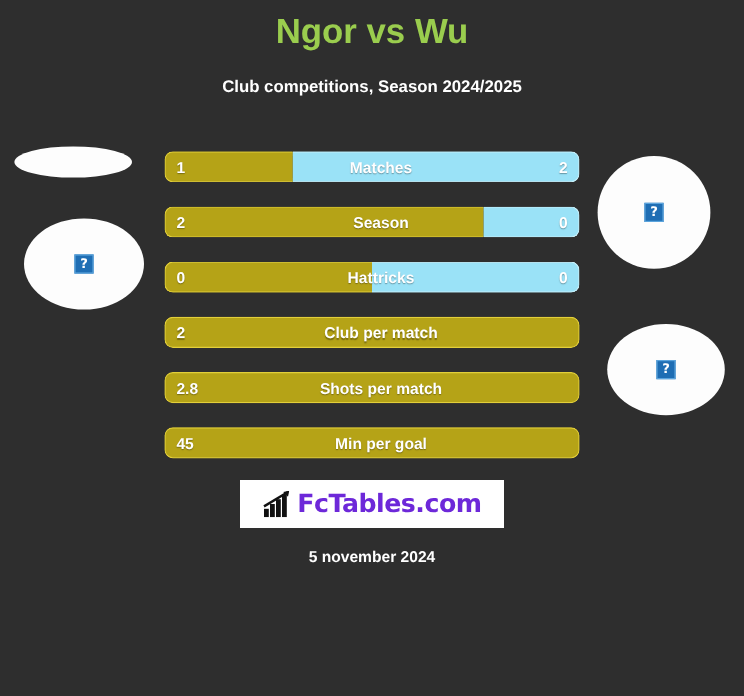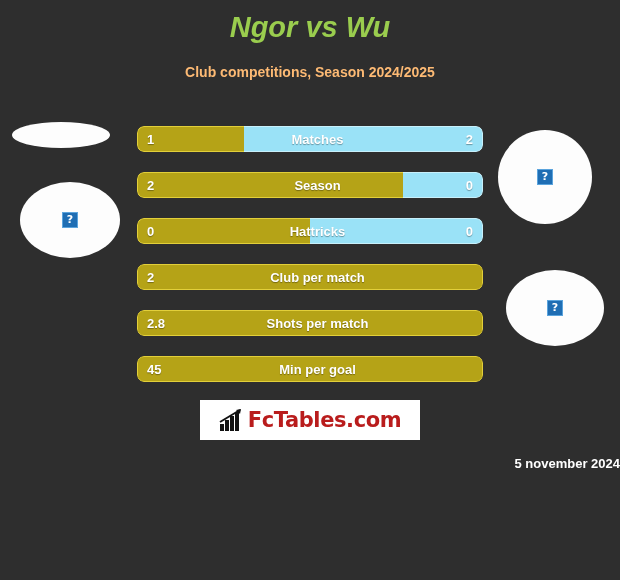--- a/index.html
+++ b/index.html
@@ -21,31 +21,30 @@
     top: 8px;
     left: 0;
     width: 620px;
     text-align: center;
     font-size: 29px;
     font-weight: bold;
     color: #9acd4e;
     letter-spacing: 0px;
     line-height: 38px;
     white-space: nowrap;
-    font-style: italic;
   }
   .subtitle {
     position: absolute;
     top: 62px;
     left: 0;
     width: 620px;
     text-align: center;
     font-size: 14px;
     font-weight: bold;
-    color: #fdba74;
+    color: #ffffff;
     line-height: 20px;
     white-space: nowrap;
   }
 
   
   .ph {
     position: absolute;
     background: #fdfdfd;
     display: flex;
     align-items: center;
@@ -152,32 +151,32 @@
     background: #ffffff;
     display: flex;
     align-items: center;
     justify-content: center;
     gap: 5px;
   }
   .logo-chart { display: block; }
   .logo-text {
     font-size: 21px;
     font-weight: bold;
-    color: #b91c1c;
+    color: #6d28d9;
     letter-spacing: -0.4px;
     font-family: "DejaVu Sans", sans-serif;
     line-height: 22px;
   }
 
   .date {
     position: absolute;
     top: 456px;
     left: 0;
     width: 620px;
-    text-align: right;
+    text-align: center;
     font-size: 13px;
     font-weight: bold;
     color: #ffffff;
     white-space: nowrap;
   }
 </style>
 </head>
 <body>
 
 <div class="title">Ngor vs Wu</div>

